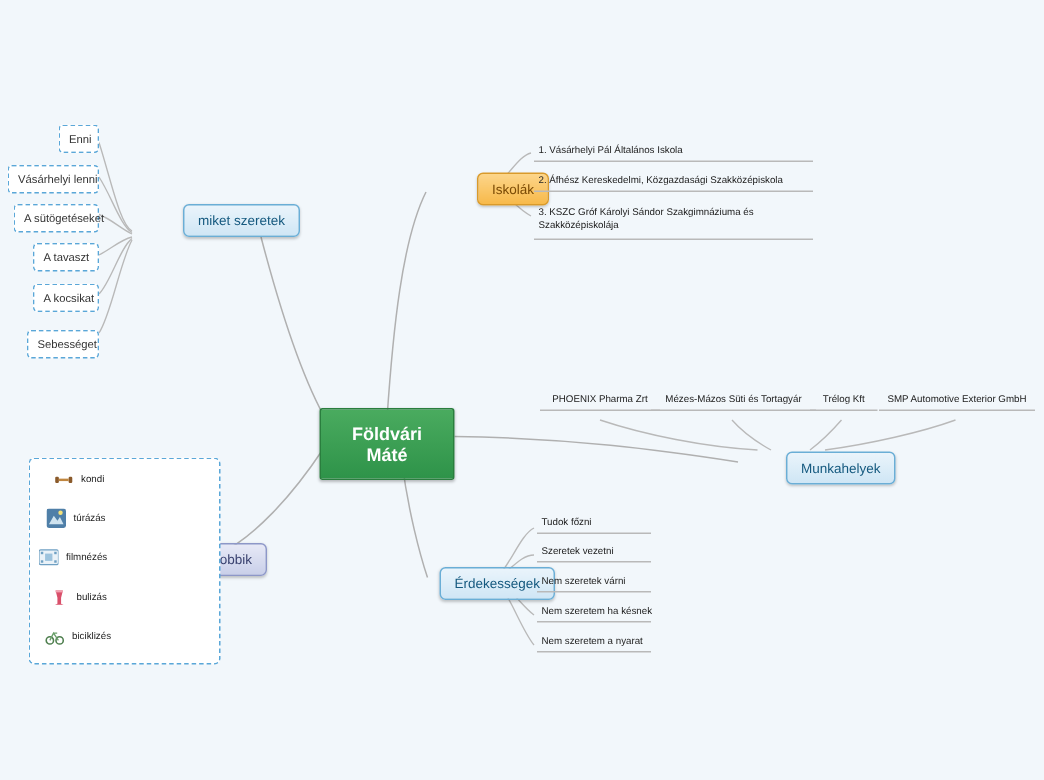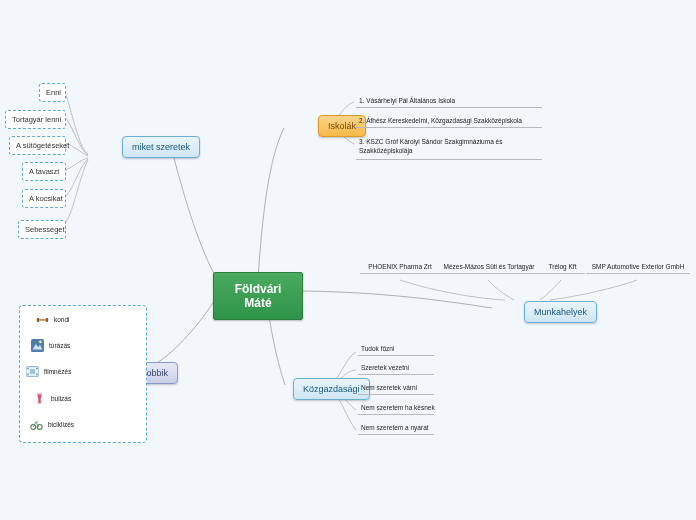--- a/index.html
+++ b/index.html
@@ -158,21 +158,21 @@
       <path d="M96,373 C80,378 66,392 50,398"></path>
       <path d="M96,374 C80,384 66,414 50,424"></path>
     </g>
   </svg>
 
   <div class="node root" style="left:213px;top:272px;width:90px;">Földvári Máté</div>
 
   <div class="node branch blue" style="left:88px;top:136px;">miket szeretek</div>
 
   <div class="node leafdash" style="left:39px;top:83px;width:27px;">Enni</div>
-  <div class="node leafdash" style="left:5px;top:110px;width:61px;">Tortagyár lenni</div>
+  <div class="node leafdash" style="left:5px;top:110px;width:61px;">Vásárhelyi lenni</div>
   <div class="node leafdash" style="left:9px;top:136px;width:57px;">A sütögetéseket</div>
   <div class="node leafdash" style="left:22px;top:162px;width:44px;">A tavaszt</div>
   <div class="node leafdash" style="left:22px;top:189px;width:44px;">A kocsikat</div>
   <div class="node leafdash" style="left:18px;top:220px;width:48px;">Sebességet</div>
 
   <div class="node branch orange" style="left:284px;top:115px;">Iskolák</div>
 
   <div class="node leafline" style="left:356px;top:95px;width:186px;">1. Vásárhelyi Pál Általános Iskola</div>
   <div class="node leafline" style="left:356px;top:115px;width:186px;">2. Áfhész Kereskedelmi, Közgazdasági Szakközépiskola</div>
   <div class="node leafline multi" style="left:356px;top:135px;width:186px;">3. KSZC Gróf Károlyi Sándor Szakgimnáziuma és Szakközépiskolája</div>
@@ -185,21 +185,21 @@
   <div class="wp" style="left:434px;top:263px;width:110px;">
     <div class="wpline">Mézes-Mázos Süti és Tortagyár</div>
   </div>
   <div class="wp" style="left:540px;top:263px;width:45px;">
     <div class="wpline">Trélog Kft</div>
   </div>
   <div class="wp" style="left:586px;top:263px;width:104px;">
     <div class="wpline">SMP Automotive Exterior GmbH</div>
   </div>
 
-  <div class="node branch blue" style="left:259px;top:378px;">Közgazdasági</div>
+  <div class="node branch blue" style="left:259px;top:378px;">Érdekességek</div>
 
   <div class="node leafline" style="left:358px;top:343px;width:76px;">Tudok főzni</div>
   <div class="node leafline" style="left:358px;top:362px;width:76px;">Szeretek vezetni</div>
   <div class="node leafline" style="left:358px;top:382px;width:76px;">Nem szeretek várni</div>
   <div class="node leafline" style="left:358px;top:402px;width:76px;">Nem szeretem ha késnek</div>
   <div class="node leafline" style="left:358px;top:422px;width:76px;">Nem szeretem a nyarat</div>
 
   <div class="node branch purple" style="left:96px;top:362px;">Hobbik</div>
 
   <div class="node group" style="left:19px;top:305px;width:128px;height:138px;"></div>

